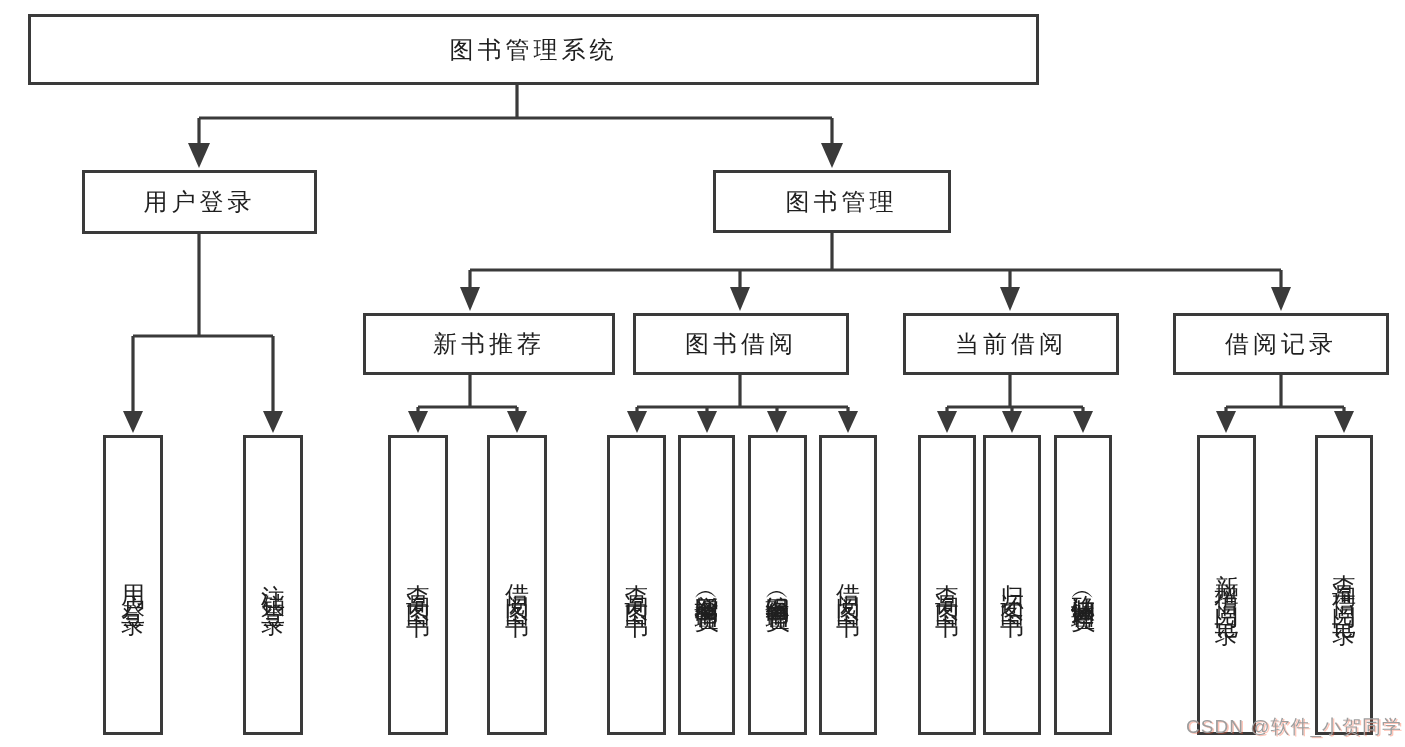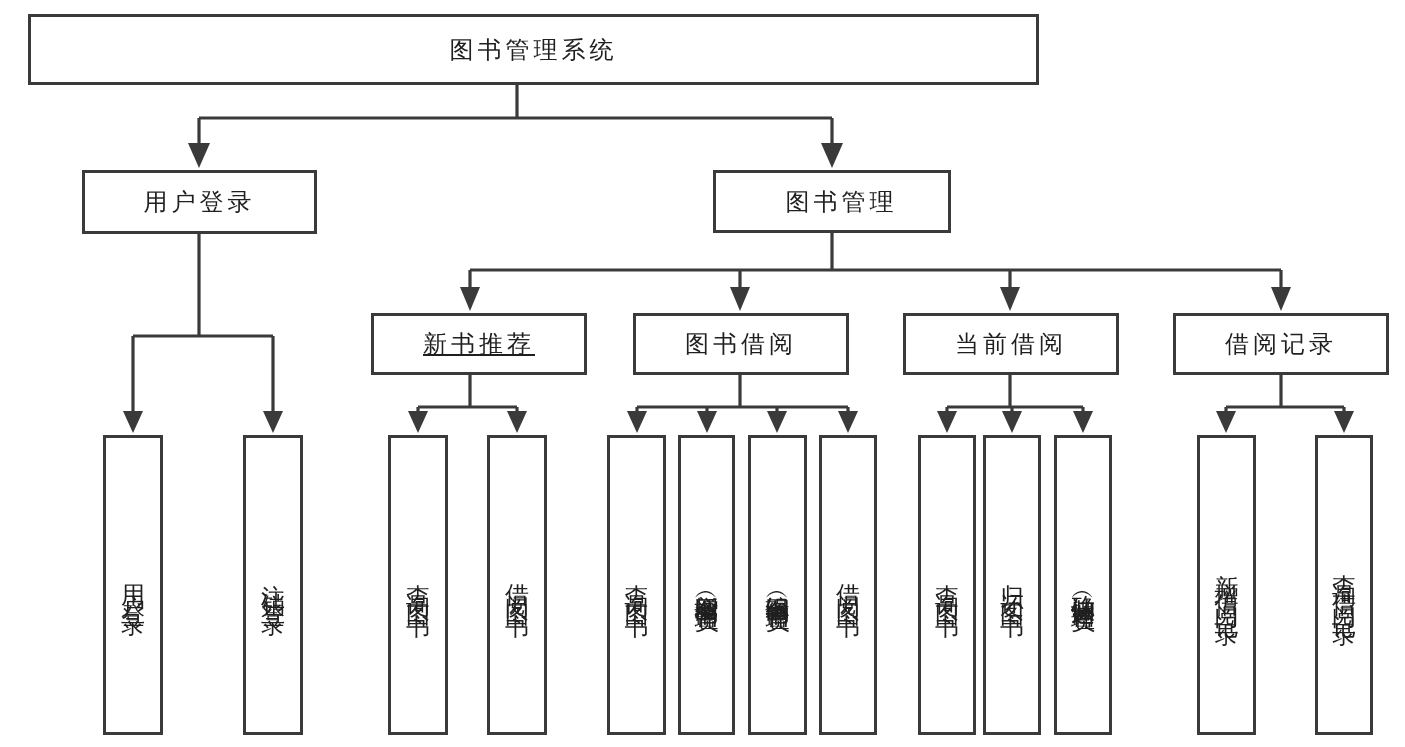--- a/index.html
+++ b/index.html
@@ -110,21 +110,21 @@
       <polygon points="1216,411 1236,411 1226,433"></polygon>
       <polygon points="1334,411 1354,411 1344,433"></polygon>
     </g>
   </svg>
 
   <div class="hnode" style="left:12px; top:14px; width:1011px; height:71px;margin-left:16px;">图书管理系统</div>
 
   <div class="hnode" style="left:82px; top:170px; width:235px; height:64px;">用户登录</div>
   <div class="hnode" style="left:713px; top:170px; width:238px; height:63px;padding-left:19px;">图书管理</div>
 
-  <div class="hnode" style="left:371px; top:313px; width:216px; height:62px;text-decoration:underline;">新书推荐</div>
+  <div class="hnode" style="left:363px; top:313px; width:252px; height:62px;">新书推荐</div>
   <div class="hnode" style="left:633px; top:313px; width:216px; height:62px;">图书借阅</div>
   <div class="hnode" style="left:903px; top:313px; width:216px; height:62px;">当前借阅</div>
   <div class="hnode" style="left:1173px; top:313px; width:216px; height:62px;">借阅记录</div>
 
   <div class="leaf" style="left:103px; width:60px;">
     <span class="vtext">用户登录</span>
   </div>
   <div class="leaf" style="left:243px; width:60px;">
     <span class="vtext">注销登录</span>
   </div>
@@ -159,14 +159,15 @@
     <span class="vtext">确认归还（管理员）</span>
   </div>
 
   <div class="leaf" style="left:1197px; width:59px;">
     <span class="vtext">新增借阅记录</span>
   </div>
   <div class="leaf" style="left:1315px; width:58px;">
     <span class="vtext">查询借阅记录</span>
   </div>
 
+  <div id="watermark">CSDN @软件_小贺同学</div>
 
 </div>
 
 </body></html>

